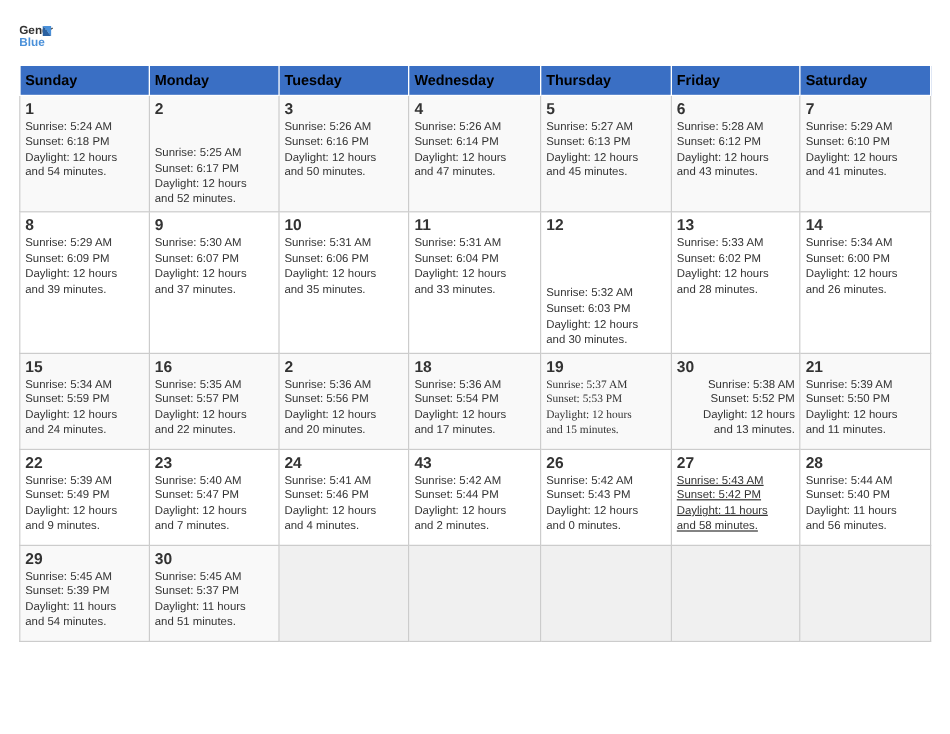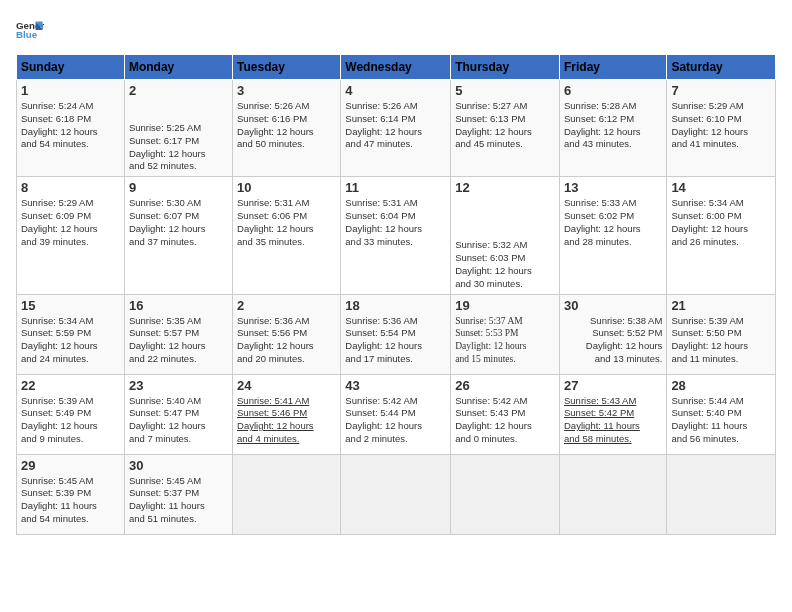--- a/index.html
+++ b/index.html
@@ -283,21 +283,21 @@
           </td>
           <td>
             <span class="day-num">23</span>
             <div class="day-info" style="white-space: pre-line;">Sunrise: 5:40 AM
 Sunset: 5:47 PM
 Daylight: 12 hours
 and 7 minutes.</div>
           </td>
           <td>
             <span class="day-num">24</span>
-            <div class="day-info" style="white-space: pre-line; text-decoration: underline;">Sunrise: 5:41 AM
+            <div class="day-info" style="white-space: pre-line;">Sunrise: 5:41 AM
 Sunset: 5:46 PM
 Daylight: 12 hours
 and 4 minutes.</div>
           </td>
           <td>
             <span class="day-num">43</span>
             <div class="day-info" style="white-space: pre-line;">Sunrise: 5:42 AM
 Sunset: 5:44 PM
 Daylight: 12 hours
 and 2 minutes.</div>

